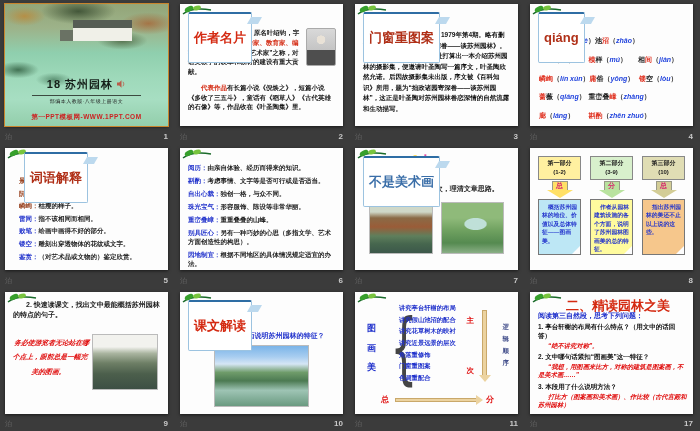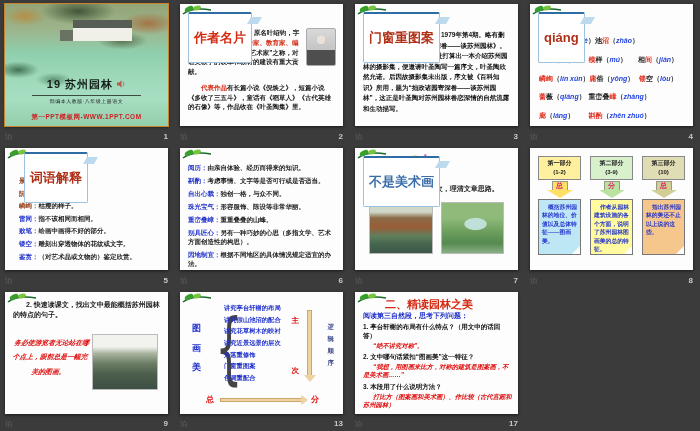--- a/index.html
+++ b/index.html
@@ -84,37 +84,37 @@
   .s11main{position:absolute;right:44px;top:24px;color:#e01010;font-weight:bold;font-size:7.5px;}
   .s11sec{position:absolute;right:44px;top:74px;color:#e01010;font-weight:bold;font-size:7.5px;}
   .s11varrow{position:absolute;right:31px;top:18px;width:5px;height:66px;background:#ecd3a0;border:1px solid #c9a86a;}
   .s11varrow::after{content:"";position:absolute;left:-4px;top:100%;border-left:6px solid transparent;border-right:6px solid transparent;border-top:7px solid #ecd3a0;}
   .s11order{position:absolute;right:9px;top:30px;display:flex;flex-direction:column;gap:3px;color:#44508c;font-weight:bold;font-size:6.5px;}
   .s11total{position:absolute;left:26px;bottom:9px;color:#e01010;font-weight:bold;font-size:8px;}
   .s11divide{position:absolute;right:24px;bottom:9px;color:#e01010;font-weight:bold;font-size:8px;}
   .s11harrow{position:absolute;left:40px;bottom:12px;width:82px;height:4px;background:#ecd3a0;border:1px solid #c9a86a;}
   .s11harrow::after{content:"";position:absolute;left:100%;top:-4px;border-top:5px solid transparent;border-bottom:5px solid transparent;border-left:7px solid #ecd3a0;}
   
-  .s12head{position:absolute;top:5px;left:30px;color:#d42a12;font-weight:bold;font-size:11px;}
+  .s12head{position:absolute;top:5px;left:36px;color:#d42a12;font-weight:bold;font-size:13px;}
   .s12intro{position:absolute;top:19px;left:8px;color:#2233cc;font-weight:bold;font-size:7px;}
   .s12qa{position:absolute;top:31px;left:8px;right:6px;}
   .qa-q{font-size:6.5px;font-weight:bold;color:#111;line-height:1.35;}
   .qa-a{font-size:6.3px;font-weight:bold;font-style:italic;color:#e01010;line-height:1.4;margin:1px 0 2.5px;text-indent:10px;}
 </style>
 </head>
 <body>
 
 <div class="app">
 
   <div class="cell">
     <div class="slide selected">
       <div class="s1photo"></div>
       <div class="s1building"></div>
       <div class="s1titlebox">
-        <div class="s1title"><span>19 苏州园林</span>
+        <div class="s1title"><span>18 苏州园林</span>
           <svg width="9" height="8" viewBox="0 0 12 10">
               <polygon points="0,3 3,3 6,0 6,10 3,7 0,7" fill="#b85c4a"></polygon>
               <path d="M8 2 Q10.5 5 8 8" stroke="#b85c4a" stroke-width="1" fill="none"></path>
             </svg>
         </div>
         <div class="s1line"></div>
         <div class="s1sub">部编本人教版·八年级上册语文</div>
         <div class="s1footer">第一PPT模板网-WWW.1PPT.COM</div>
       </div>
     </div>
@@ -331,20 +331,35 @@
           <ellipse cx="30" cy="6" rx="8" ry="4.5" fill="#78c43e" transform="rotate(-15 30 6)"></ellipse>
         </svg>
       <div class="s9q">2. 快速读课文，找出文中最能概括苏州园林的特点的句子。</div>
       <div class="s9ans">务必使游览者无论站在哪个点上，眼前总是一幅完美的图画。</div>
       <div class="s9photo"></div>
     </div>
     <span class="wm">泊</span>
     <span class="num">9</span>
   </div>
 
+  <div class="cell">
+    <div class="slide">
+      <svg class="leaf" width="30" height="12" viewBox="0 0 60 24">
+          <path d="M2 18 Q20 4 58 10" stroke="#1a6b2a" stroke-width="3" fill="none"></path>
+          <ellipse cx="14" cy="8" rx="9" ry="5" fill="#37a02c" transform="rotate(-25 14 8)"></ellipse>
+          <ellipse cx="30" cy="6" rx="8" ry="4.5" fill="#78c43e" transform="rotate(-15 30 6)"></ellipse>
+        </svg>
+      <div class="badge" style="color:#d42a12">课文解读</div>
+      <div class="s10sub">一、概括园林之美</div>
+      <div class="s10q">作者从哪几个方面说明苏州园林的特征？</div>
+      <div class="s10photo"></div>
+    </div>
+    <span class="wm">泊</span>
+    <span class="num">10</span>
+  </div>
 
   <div class="cell">
     <div class="slide">
       <svg class="leaf" width="30" height="12" viewBox="0 0 60 24">
           <path d="M2 18 Q20 4 58 10" stroke="#1a6b2a" stroke-width="3" fill="none"></path>
           <ellipse cx="14" cy="8" rx="9" ry="5" fill="#37a02c" transform="rotate(-25 14 8)"></ellipse>
           <ellipse cx="30" cy="6" rx="8" ry="4.5" fill="#78c43e" transform="rotate(-15 30 6)"></ellipse>
         </svg>
       <div class="s11label">
           <span>图</span>
@@ -368,21 +383,21 @@
           <span>逻</span>
           <span>辑</span>
           <span>顺</span>
           <span>序</span>
         </div>
       <div class="s11total">总</div>
       <div class="s11harrow"></div>
       <div class="s11divide">分</div>
     </div>
     <span class="wm">泊</span>
-    <span class="num">13</span>
+    <span class="num">11</span>
   </div>
 
   <div class="cell">
     <div class="slide">
       <svg class="leaf" width="30" height="12" viewBox="0 0 60 24">
           <path d="M2 18 Q20 4 58 10" stroke="#1a6b2a" stroke-width="3" fill="none"></path>
           <ellipse cx="14" cy="8" rx="9" ry="5" fill="#37a02c" transform="rotate(-25 14 8)"></ellipse>
           <ellipse cx="30" cy="6" rx="8" ry="4.5" fill="#78c43e" transform="rotate(-15 30 6)"></ellipse>
         </svg>
       <div class="s12head">二、精读园林之美</div>

